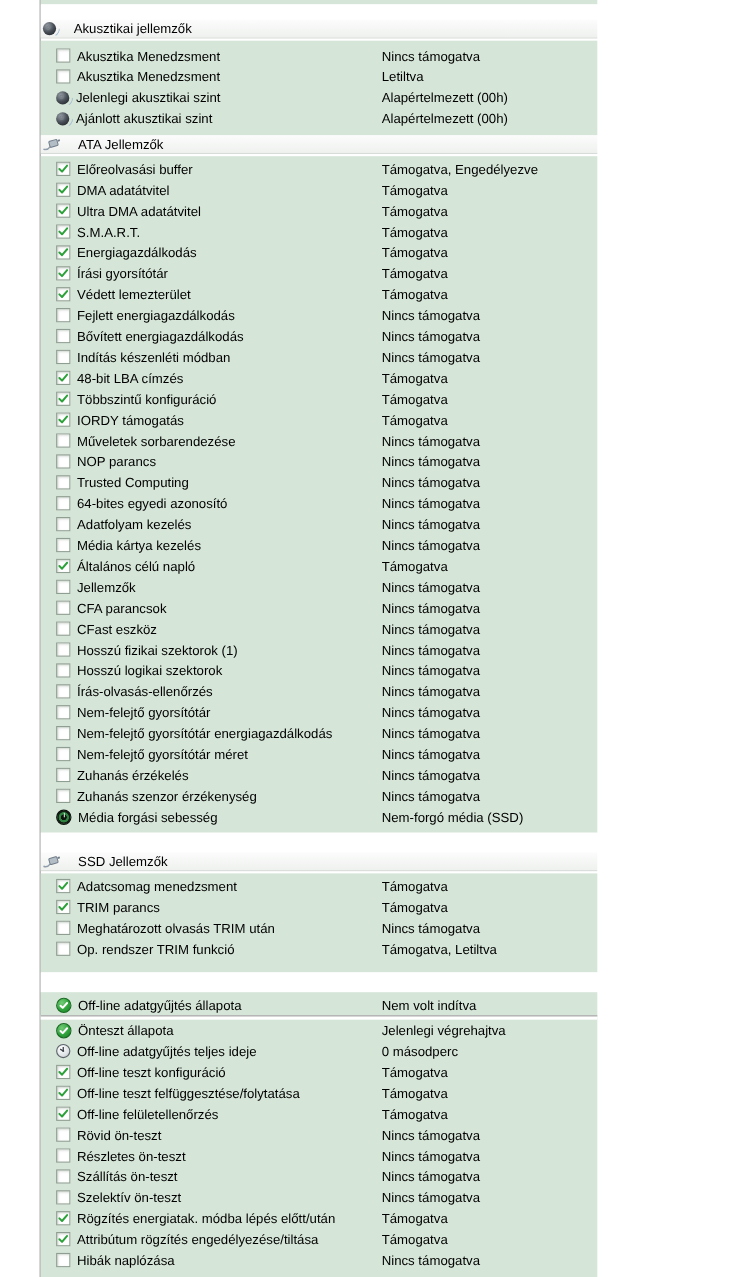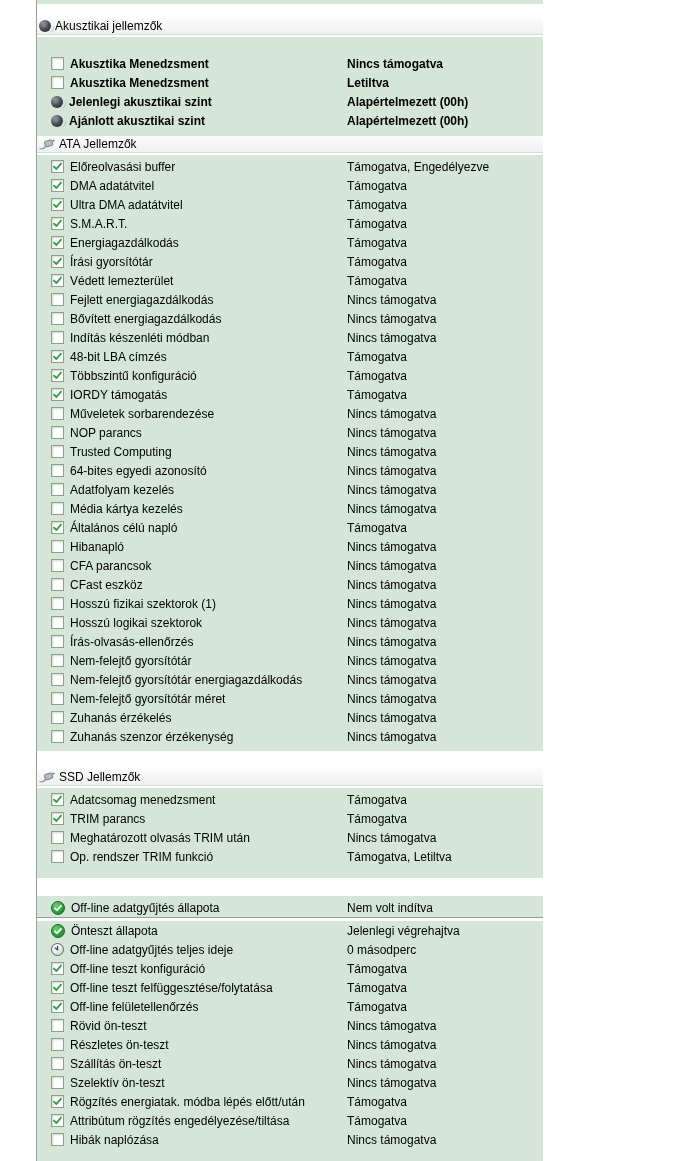--- a/index.html
+++ b/index.html
@@ -12,21 +12,21 @@
     font-family:"Liberation Sans",sans-serif;font-size:12px;color:#000;
   }
   .page{position:relative;width:687px;height:1161px;background:#fff;}
   .panel-border{position:absolute;left:36px;top:0;width:1px;height:1161px;background:var(--line-gray);}
   .content{position:absolute;left:37px;top:0;width:506px;}
   .top-strip{height:4px;background:var(--green);}
   .gap{background:#fff;}
   .sec-header{
     height:16px;display:flex;align-items:center;padding-left:2px;
     background:linear-gradient(180deg,#fbfcfb 0%,#eff1ef 100%);
-    border-bottom:1px solid #d8dcd8;margin-bottom:2px;
+    border-bottom:1px solid #d8dcd8;margin-bottom:2px;gap:12px;
   }
   .sec-header .title{margin-left:4px;white-space:nowrap;}
   .rows{background:var(--green);}
   .row{position:relative;height:19px;display:flex;align-items:center;padding-left:14px;}
   .row .label{margin-left:6px;white-space:nowrap;}
   .row .value{position:absolute;left:310px;white-space:nowrap;}
   .divider{height:3px;background:#fff;border-top:1px solid #9a9a9a;}
 
   .ic{width:13px;height:13px;flex:0 0 13px;position:relative;display:inline-block;}
   .ic svg{display:block;}
@@ -77,21 +77,21 @@
 <div class="page">
   <div class="panel-border"></div>
   <div class="content">
     <div class="top-strip"></div>
 
   <div class="gap" style="height: 14px;"></div>
       <div class="sec-header">
         <span class="ic ic-speaker"></span>
         <span class="title">Akusztikai jellemzők</span>
       </div>
-      <div class="rows" style="padding-top: 17px; padding-bottom: 6px; font-weight: bold;">
+      <div class="rows" style="padding-top: 4px; padding-bottom: 6px;">
         <div class="row">
           <span class="ic ic-checkbox"></span>
           <span class="label">Akusztika Menedzsment</span>
           <span class="value">Nincs támogatva</span>
         </div>
         <div class="row">
           <span class="ic ic-checkbox"></span>
           <span class="label">Akusztika Menedzsment</span>
           <span class="value">Letiltva</span>
         </div>
@@ -256,21 +256,21 @@
           <span class="ic ic-checkbox">
             <svg width="13" height="13" viewBox="0 0 13 13">
               <path d="M3 6.6 L5.4 9 L10 3.6" fill="none" stroke="#2ca13a" stroke-width="1.8" stroke-linecap="round" stroke-linejoin="round"></path>
             </svg>
           </span>
           <span class="label">Általános célú napló</span>
           <span class="value">Támogatva</span>
         </div>
         <div class="row">
           <span class="ic ic-checkbox"></span>
-          <span class="label">Hibanapló</span>
+          <span class="label">Jellemzők</span>
           <span class="value">Nincs támogatva</span>
         </div>
         <div class="row">
           <span class="ic ic-checkbox"></span>
           <span class="label">CFA parancsok</span>
           <span class="value">Nincs támogatva</span>
         </div>
         <div class="row">
           <span class="ic ic-checkbox"></span>
           <span class="label">CFast eszköz</span>
@@ -308,20 +308,25 @@
         </div>
         <div class="row">
           <span class="ic ic-checkbox"></span>
           <span class="label">Zuhanás érzékelés</span>
           <span class="value">Nincs támogatva</span>
         </div>
         <div class="row">
           <span class="ic ic-checkbox"></span>
           <span class="label">Zuhanás szenzor érzékenység</span>
           <span class="value">Nincs támogatva</span>
+        </div>
+        <div class="row">
+          <span class="ic ic-media"></span>
+          <span class="label">Média forgási sebesség</span>
+          <span class="value">Nem-forgó média (SSD)</span>
         </div>
       </div>
       <div class="gap" style="height: 18px;"></div>
       <div class="sec-header">
         <span class="ic ic-connector">
           <svg width="16" height="12" viewBox="0 0 16 12">
             <path d="M0.5 10.5 Q4 12 6.5 8.5" fill="none" stroke="#909dab" stroke-width="1.3"></path>
             <rect x="5.8" y="2.6" width="7.6" height="5.6" rx="1" transform="rotate(-16 9.6 5.4)" fill="#b3bdc6" stroke="#707c88" stroke-width="0.9"></rect>
             <path d="M13.2 2.2 l2 -0.6 l0.4 1.6 l-2 0.6 z" fill="#707c88"></path>
           </svg>

